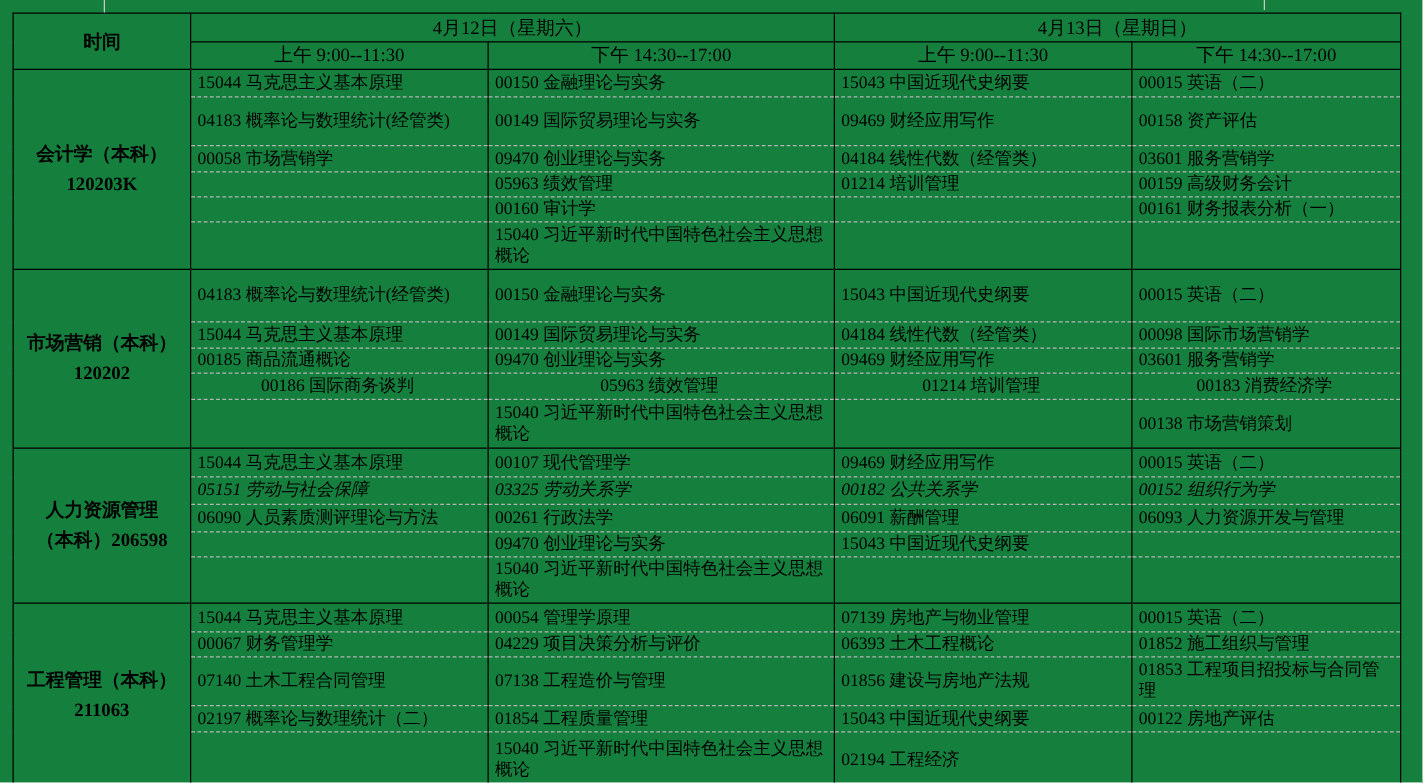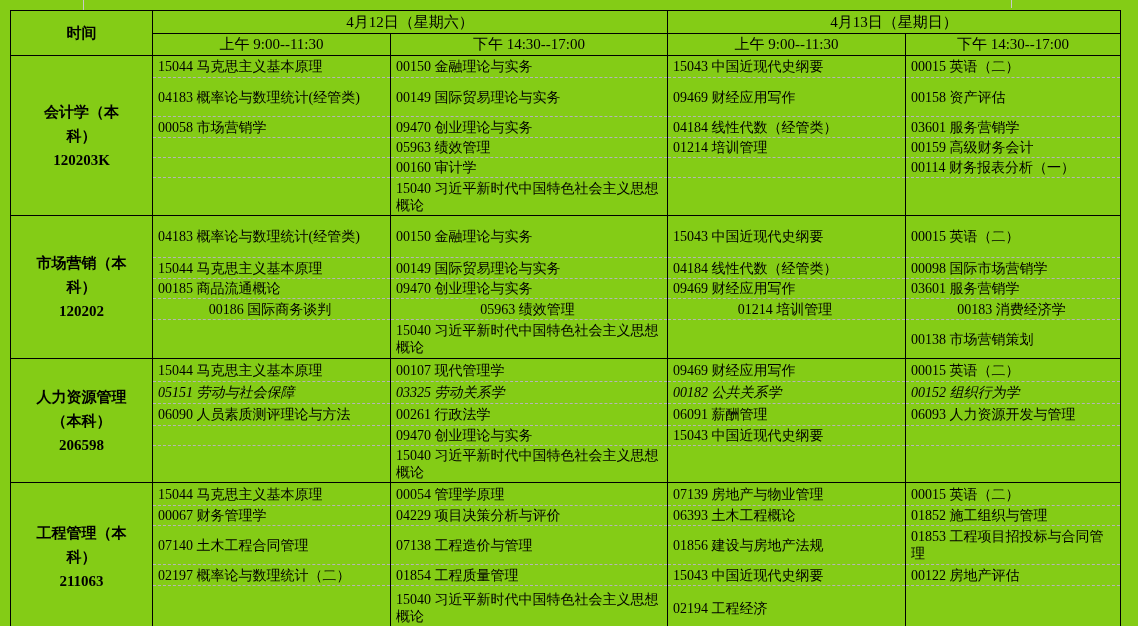--- a/index.html
+++ b/index.html
@@ -5,21 +5,21 @@
   html, body {
     margin: 0;
     padding: 0;
     background: #ffffff;
     width: 1138px;
     height: 626px;
     overflow: hidden;
     font-family: "Liberation Serif", "DejaVu Serif", serif;
     color: #000;
   }
-  .canvas { position: relative; width: 1138px; height: 626px; background: #84cc16; }
+  .canvas { position: relative; width: 1138px; height: 626px; background: #15803d; }
   .grid-artifact { position: absolute; width: 1px; background: #c9c9c9; top: 0; }
   .grid-artifact.left  { left: 83px;  height: 11px; }
   .grid-artifact.right { left: 1011px; height: 8px; }
 
   table.schedule {
     position: absolute;
     left: 10px;
     top: 10px;
     width: 1110px;
     table-layout: fixed;
@@ -49,21 +49,21 @@
   thead tr.hr1 { height: 23px; }
   thead tr.hr2 { height: 22px; }
   th.time-h { font-weight: bold; }
 
   td.major {
     text-align: center;
     vertical-align: middle;
     font-weight: bold;
     font-size: 15px;
     line-height: 24px;
-    padding: 0 20px;
+    padding: 0 8px;
   }
   td.course {
     font-size: 14px;
     line-height: 17px;
     vertical-align: middle;
     padding: 1px 8px 1px 5px;
     word-break: break-all;
   }
   tr.sub td.course { border-top: 1px dashed #b5b5b5; }
 </style>
@@ -121,21 +121,21 @@
         <tr class="sub" style="height: 19px;">
           <td class="course"></td>
           <td class="course">05963 绩效管理</td>
           <td class="course">01214 培训管理</td>
           <td class="course">00159 高级财务会计</td>
         </tr>
         <tr class="sub" style="height: 19px;">
           <td class="course"></td>
           <td class="course">00160 审计学</td>
           <td class="course"></td>
-          <td class="course">00114 财务报表分析（一）</td>
+          <td class="course">00161 财务报表分析（一）</td>
         </tr>
         <tr class="sub" style="height: 38px;">
           <td class="course"></td>
           <td class="course">15040 习近平新时代中国特色社会主义思想概论</td>
           <td class="course"></td>
           <td class="course"></td>
         </tr>
         <tr style="height: 42px;">
           <td rowspan="5" class="major">
             <div>市场营销（本科）</div>

